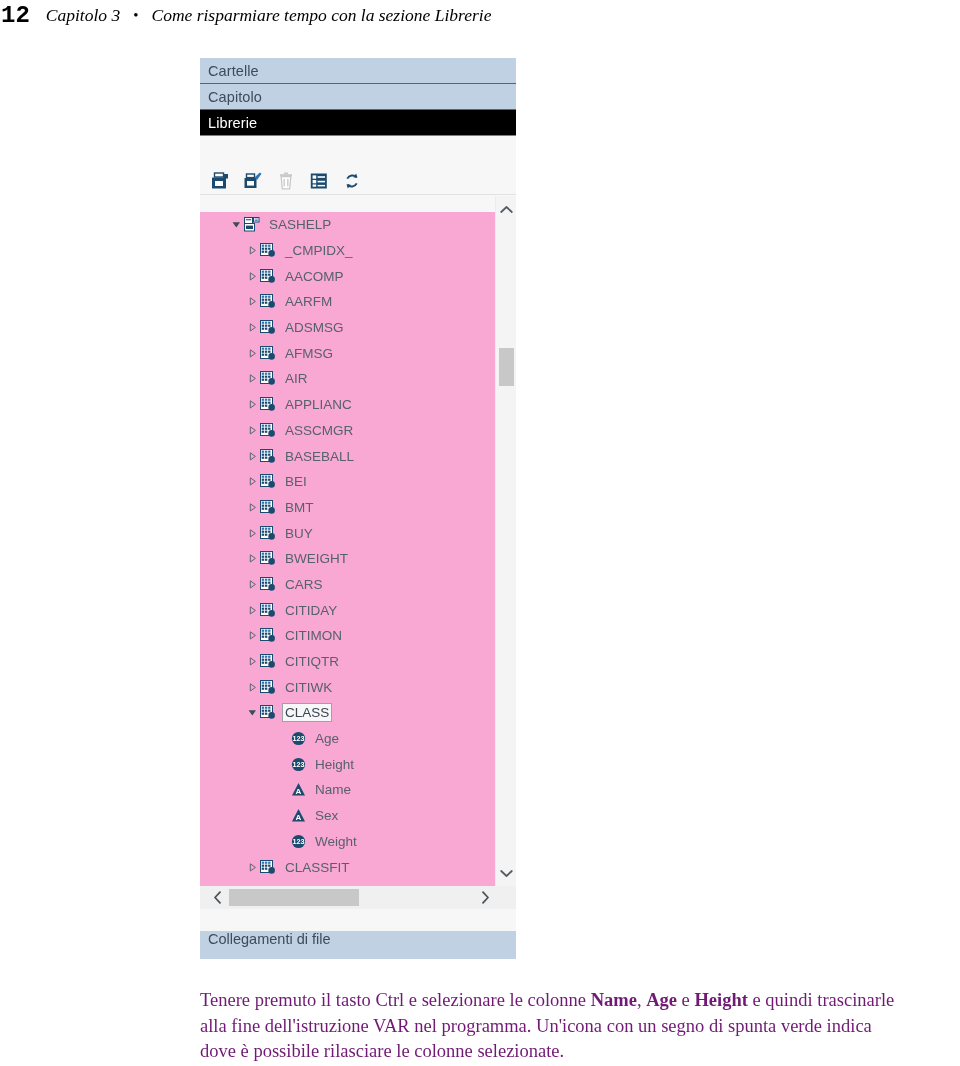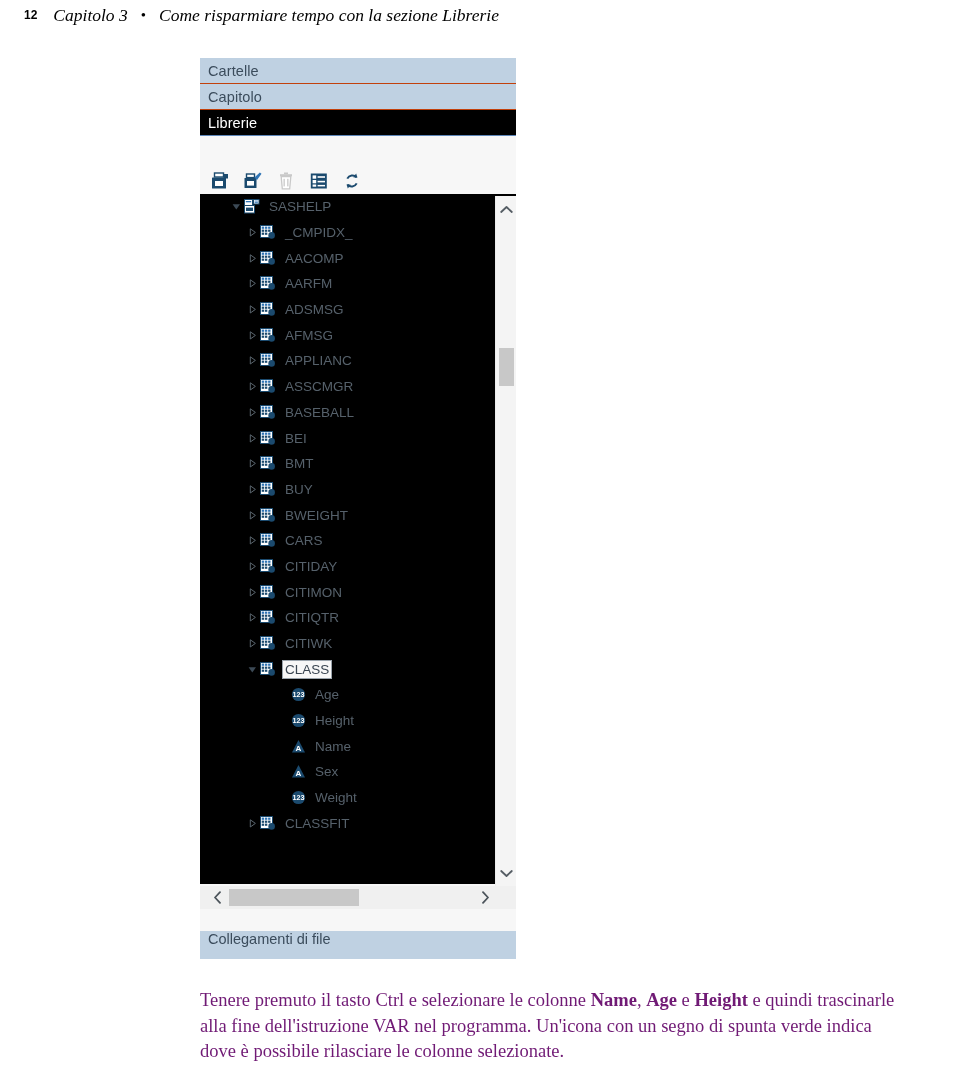--- a/index.html
+++ b/index.html
@@ -24,25 +24,25 @@
     height: 30px;
     display: flex;
     align-items: center;
     font-family: "Liberation Serif", serif;
     font-style: italic;
     font-size: 17.5px;
     color: #000000;
     white-space: nowrap;
   }
   .running-head .folio {
-    font-family: Liberation Sans, sans-serif;
+    font-family: Liberation Mono, monospace;
     font-style: normal;
     font-weight: bold;
-    font-size: 12px;
-    margin-left: 24px;
+    font-size: 24px;
+    margin-left: 1px;
     margin-right: 16px;
   }
   .running-head .chap {
     margin-right: 13px;
   }
   .running-head .bullet {
     font-style: normal;
     margin-right: 13px;
     font-size: 15px;
   }
@@ -104,24 +104,24 @@
     display: flex;
     align-items: center;
     justify-content: center;
   }
   .tbtn svg { display: block; }
 
   
   .treewrap {
     position: absolute;
     left: 0;
-    top: 136px;
+    top: 154px;
     width: 316px;
     height: 690px;
-    background: #000000;
+    background: #f9a8d4;
     overflow: hidden;
   }
   .tree {
     position: absolute;
     left: 0;
     top: 0;
     width: 295px;
   }
   .row {
     height: 25.7px;
@@ -475,20 +475,42 @@
               <rect x="4.9" y="1.6" width="2.4" height="2.2" fill="#2f74b5"></rect>
               <rect x="8.1" y="1.6" width="2.4" height="2.2" fill="#2f74b5"></rect>
               <rect x="1.7" y="4.6" width="2.4" height="2.2" fill="#1b4a6e"></rect>
               <rect x="4.9" y="4.6" width="2.4" height="2.2" fill="#1b4a6e"></rect>
               <rect x="8.1" y="4.6" width="2.4" height="2.2" fill="#1b4a6e"></rect>
               <rect x="1.7" y="7.6" width="2.4" height="2.2" fill="#1b4a6e"></rect>
               <rect x="4.9" y="7.6" width="2.4" height="2.2" fill="#1b4a6e"></rect>
               <circle cx="11.6" cy="10.4" r="3.3" fill="#1b4a6e"></circle>
             </svg>
           </span>
+          <span class="lbl">AIR</span>
+        </div>
+        <div class="row lvl1">
+          <span class="twisty">
+            <svg width="9" height="9" viewBox="0 0 9 9">
+              <path d="M2.3 0.8 L7.4 4.4 L2.3 8 Z" fill="none" stroke="#5b666f" stroke-width="1"></path>
+            </svg>
+          </span>
+          <span class="ico">
+            <svg width="16" height="15" viewBox="0 0 16 15">
+              <rect x="0.5" y="0.5" width="12" height="12" fill="#fff" stroke="#1b4a6e" stroke-width="1"></rect>
+              <rect x="1.7" y="1.6" width="2.4" height="2.2" fill="#2f74b5"></rect>
+              <rect x="4.9" y="1.6" width="2.4" height="2.2" fill="#2f74b5"></rect>
+              <rect x="8.1" y="1.6" width="2.4" height="2.2" fill="#2f74b5"></rect>
+              <rect x="1.7" y="4.6" width="2.4" height="2.2" fill="#1b4a6e"></rect>
+              <rect x="4.9" y="4.6" width="2.4" height="2.2" fill="#1b4a6e"></rect>
+              <rect x="8.1" y="4.6" width="2.4" height="2.2" fill="#1b4a6e"></rect>
+              <rect x="1.7" y="7.6" width="2.4" height="2.2" fill="#1b4a6e"></rect>
+              <rect x="4.9" y="7.6" width="2.4" height="2.2" fill="#1b4a6e"></rect>
+              <circle cx="11.6" cy="10.4" r="3.3" fill="#1b4a6e"></circle>
+            </svg>
+          </span>
           <span class="lbl">APPLIANC</span>
         </div>
         <div class="row lvl1">
           <span class="twisty">
             <svg width="9" height="9" viewBox="0 0 9 9">
               <path d="M2.3 0.8 L7.4 4.4 L2.3 8 Z" fill="none" stroke="#5b666f" stroke-width="1"></path>
             </svg>
           </span>
           <span class="ico">
             <svg width="16" height="15" viewBox="0 0 16 15">

